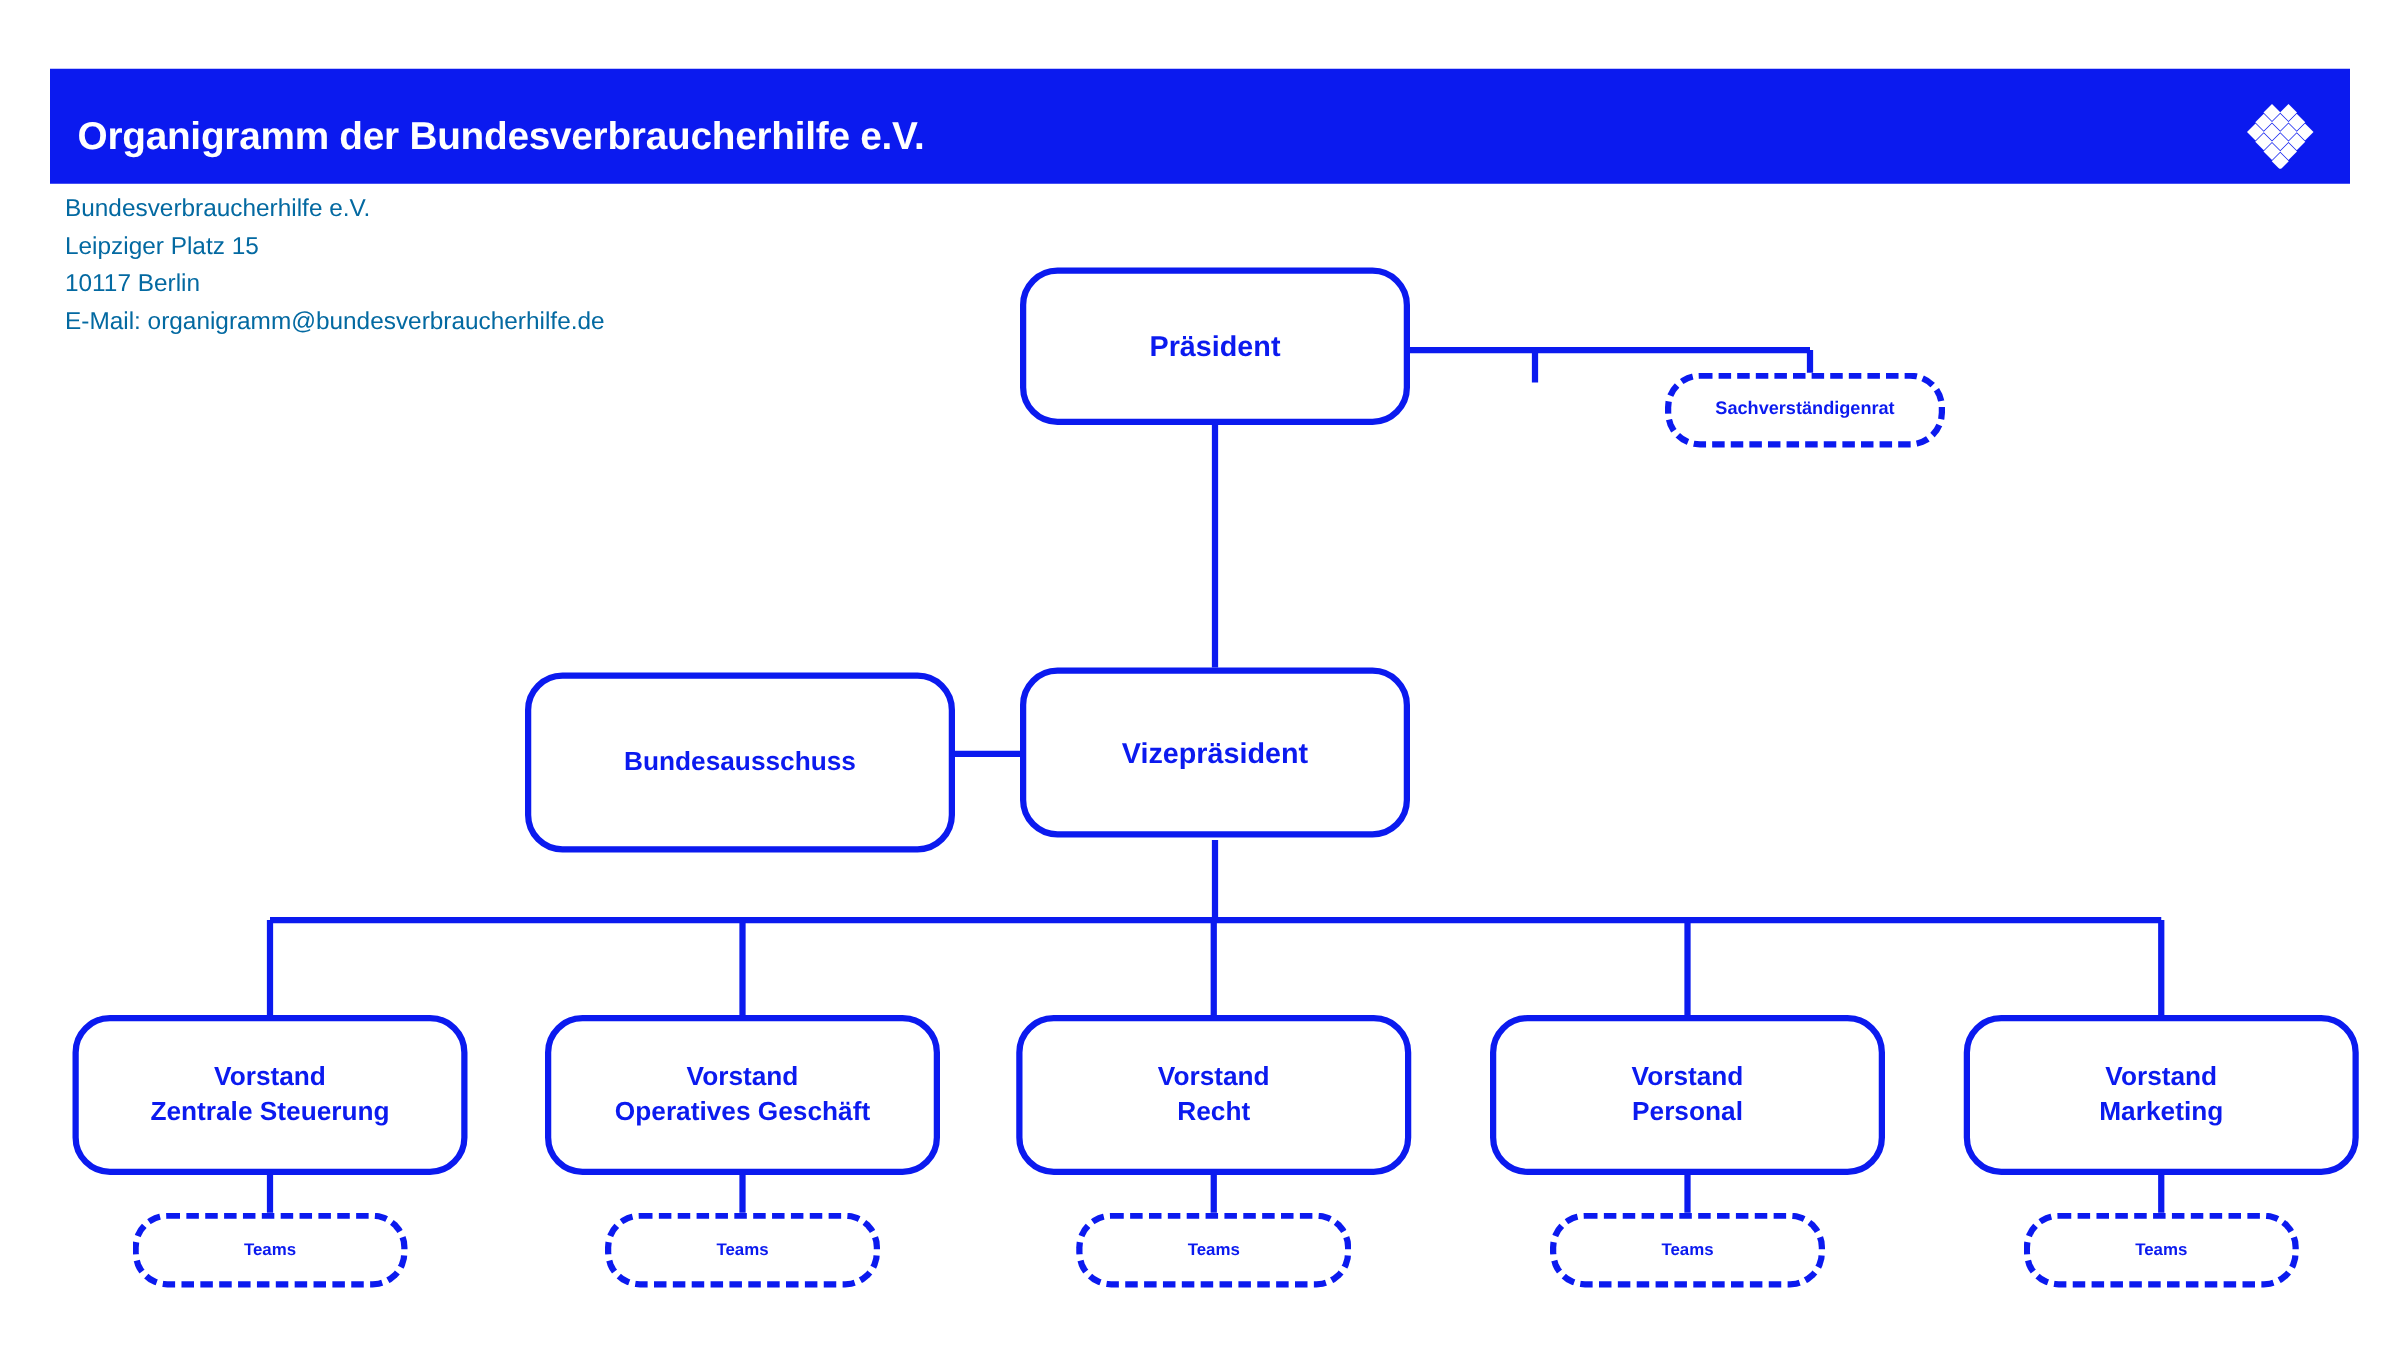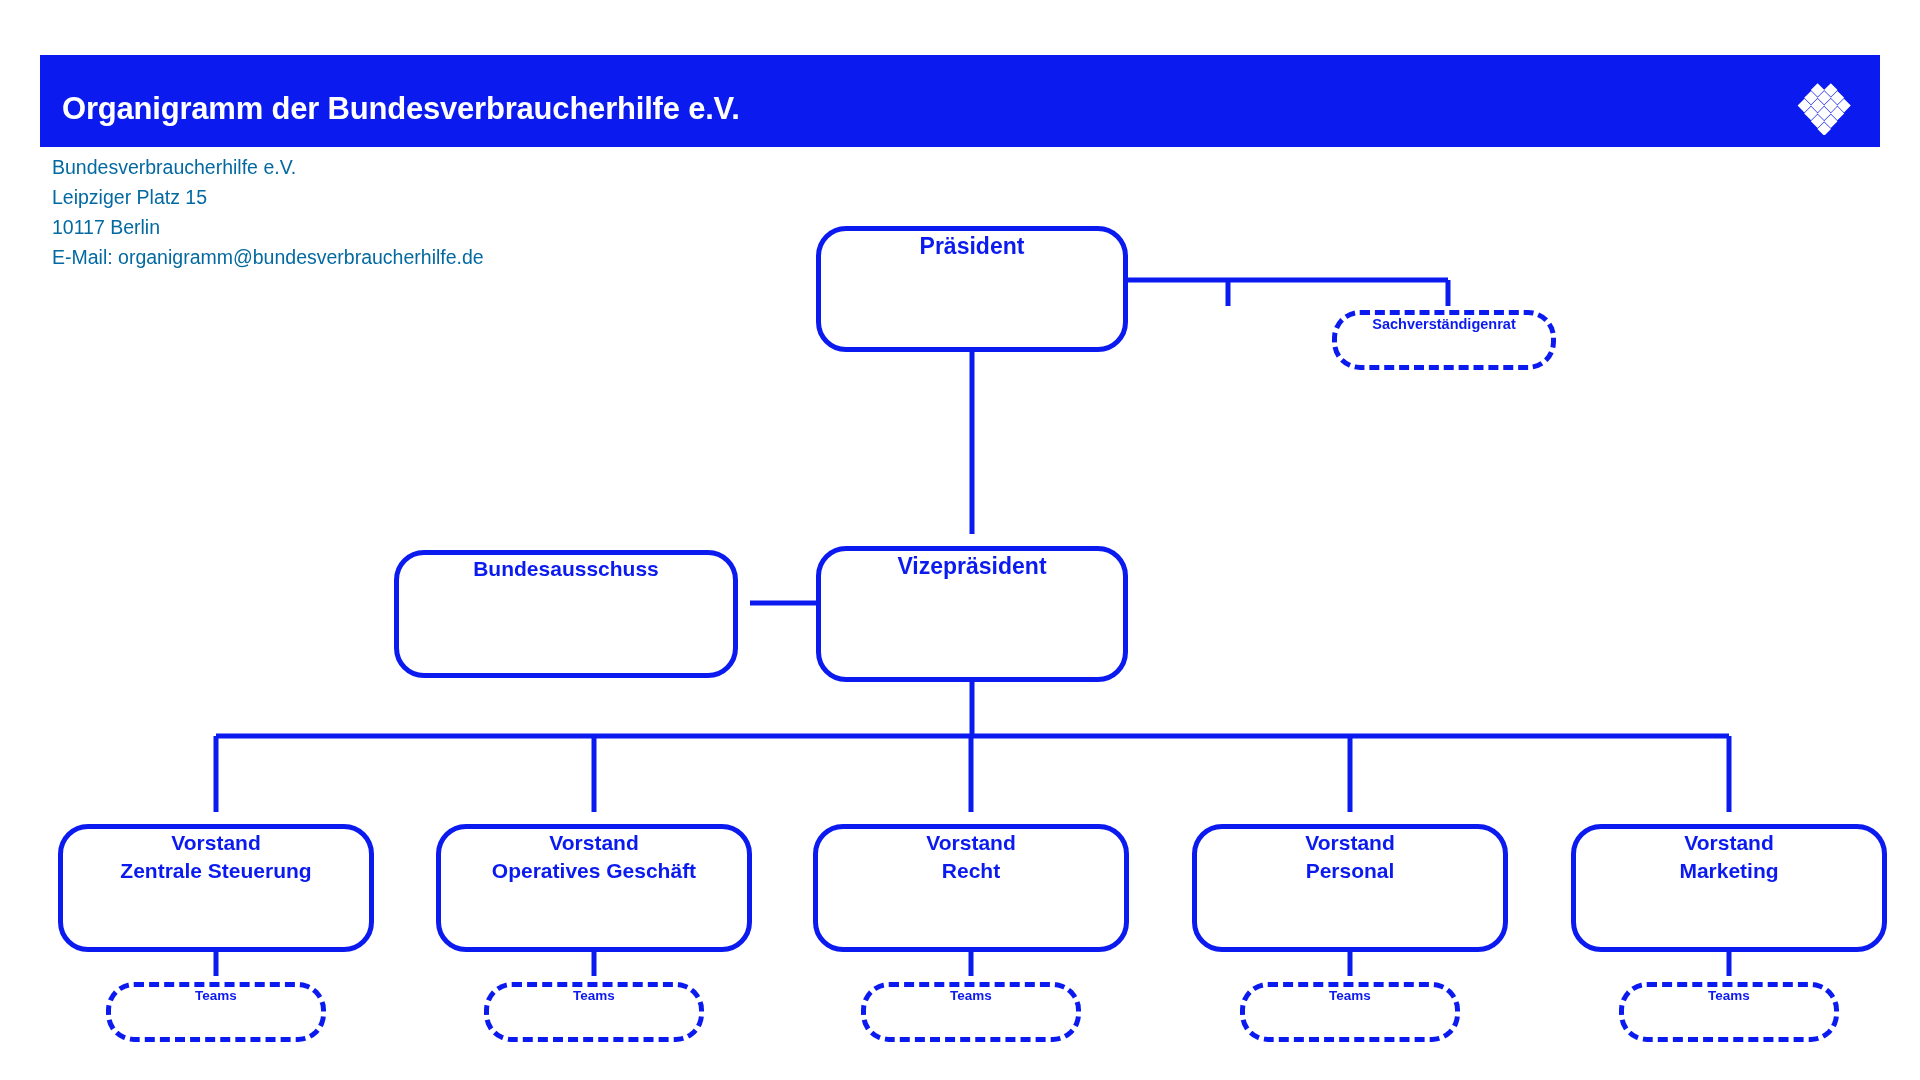--- a/index.html
+++ b/index.html
@@ -74,24 +74,24 @@
     position: absolute;
     box-sizing: border-box;
     background: #ffffff;
     border: 5px solid #0b1aef;
     border-radius: 30px;
     color: #0b1aef;
     font-weight: bold;
     display: flex;
     flex-direction: column;
     align-items: center;
+    justify-content: center;
     text-align: center;
     line-height: 1.32;
     z-index: 2;
-    margin-top: 12px;
   }
   .node.dashed {
     border-style: dashed;
     border-width: 5px;
     border-radius: 28px;
   }
   .node .line2 { display: block; }
 
   .node-lg { font-size: 23px; }
   .node-md { font-size: 21px; }
@@ -163,21 +163,21 @@
 
   <div class="node node-lg" style="left:816px; top:214px; width:312px; height:126px;">
     <span>Präsident</span>
   </div>
 
 
   <div class="node dashed node-sm" style="left:1332px; top:298px; width:224px; height:60px;">
     <span>Sachverständigenrat</span>
   </div>
 
-  <div class="node node-md" style="left:394px; top:538px; width:344px; height:128px;">
+  <div class="node node-md" style="left:420px; top:538px; width:344px; height:144px;">
     <span>Bundesausschuss</span>
   </div>
 
   <div class="node node-lg" style="left:816px; top:534px; width:312px; height:136px;">
     <span>Vizepräsident</span>
   </div>
 
   <div class="node node-md" style="left:58px; top:812px; width:316px; height:128px;">
     <span>Vorstand</span>
     <span class="line2">Zentrale Steuerung</span>

